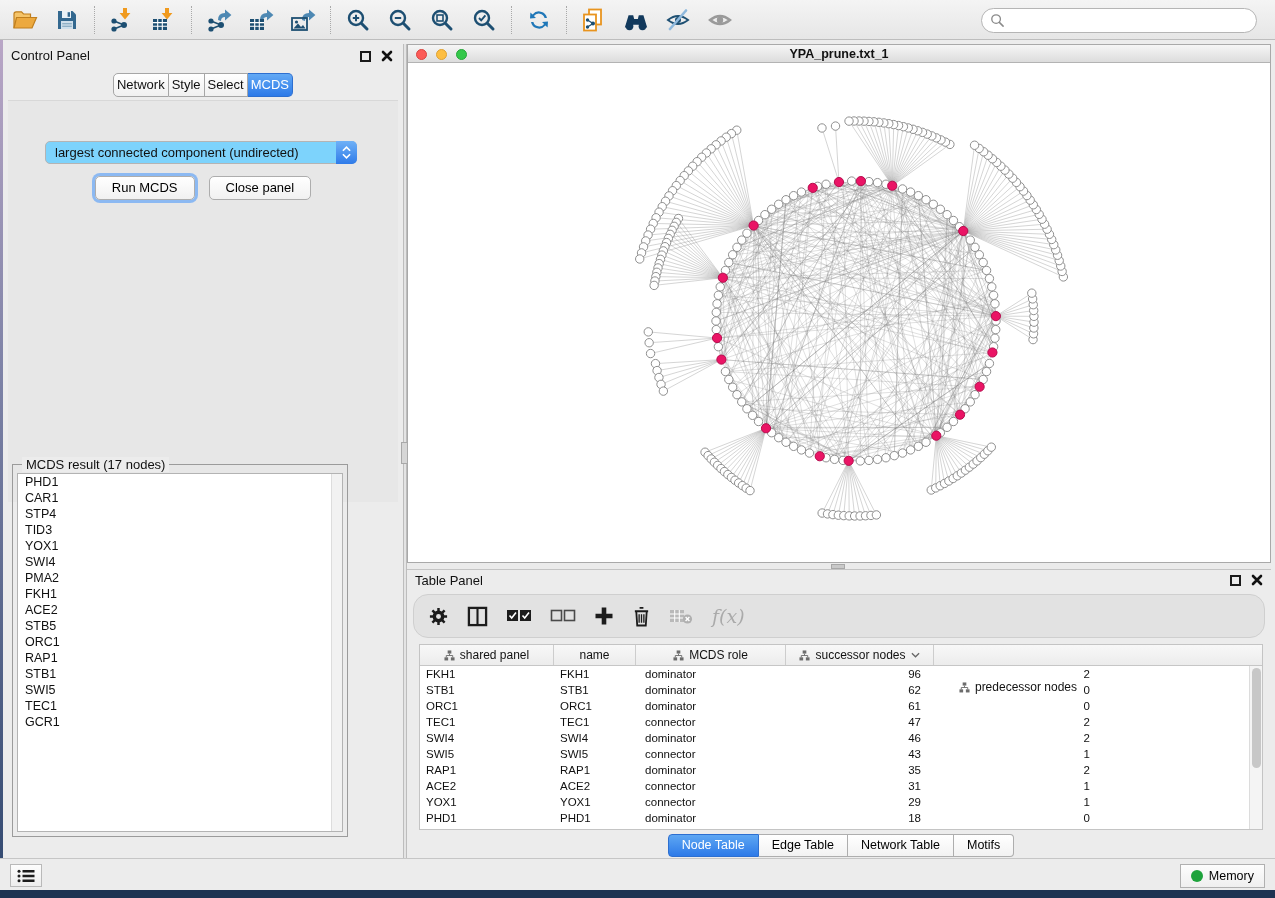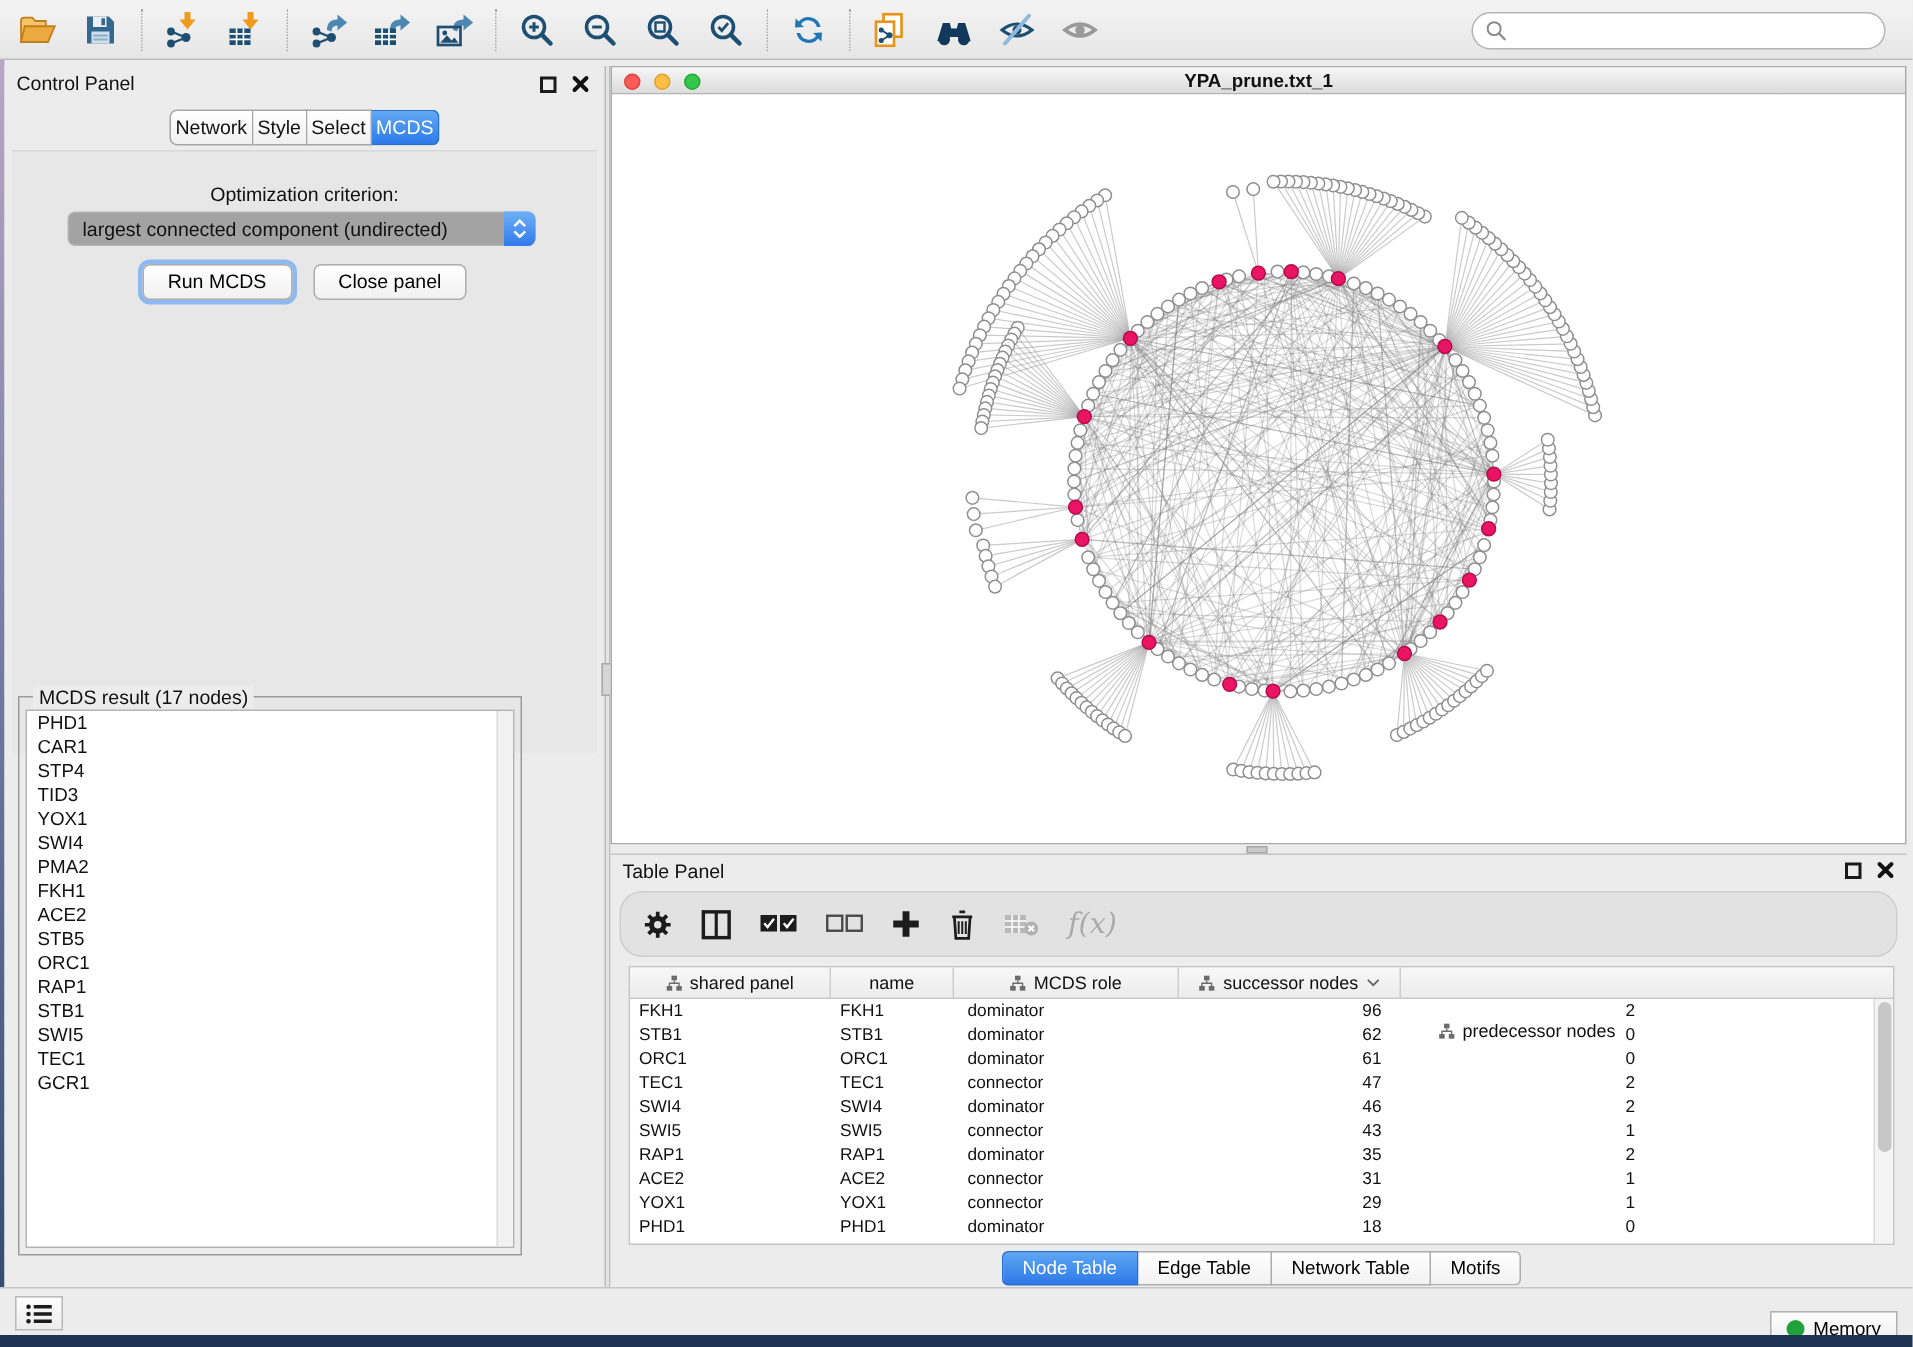--- a/index.html
+++ b/index.html
@@ -34,21 +34,21 @@
   .cp-tabs { position:absolute; left:0; top:29px; width:100%; display:flex; justify-content:center; }
   .cp-tab { font-size:13px; padding:3px 3px 4px; background:linear-gradient(#ffffff,#f0f0f0);
     border:1px solid #a6a6a6; border-left-width:0; cursor:pointer; color:#111; }
   .cp-tab:first-child { border-radius:5px 0 0 5px; border-left-width:1px; }
   .cp-tab:last-child { border-radius:0 5px 5px 0; }
   .cp-tab.active { background:linear-gradient(#62a9f5,#2d7ae8); color:#fff; border-color:#2d6fd0; }
 
   .cp-content { position:absolute; left:5px; top:56px; width:390px; height:402px;
     background:#e7e7e7; border-top:1px solid #d8d8d8; }
   .opt-label { position:absolute; top:21px; width:100%; text-align:center; font-size:13px; }
-  .mcds-select { position:absolute; left:37px; top:40px; width:312px; height:23px; background:#a3a3a3;
+  .mcds-select { position:absolute; left:37px; top:40px; width:312px; height:23px; background:#7dd3fc;
     border:1px solid #b4b4b4; border-radius:5px; display:flex; align-items:center; cursor:pointer; }
   .mcds-select .sel-text { flex:1; font-size:13px; padding-left:9px; white-space:nowrap; overflow:hidden; }
   .sel-stepper { width:21px; height:23px; margin-right:-1px; border-radius:0 5px 5px 0;
     background:linear-gradient(#6fb1f7,#2f7be9); display:flex; flex-direction:column;
     align-items:center; justify-content:center; gap:1px; }
   .btn-row { position:absolute; top:75px; width:100%; display:flex; justify-content:center; gap:14px; }
   .pushbtn { font:13px "Liberation Sans",sans-serif; background:linear-gradient(#ffffff,#f1f1f1);
     border:1px solid #adadad; border-radius:5px; padding:3px 16px 4px; cursor:pointer; }
   .pushbtn.focused { box-shadow:0 0 0 3px rgba(110,170,245,.75); }
 
@@ -113,21 +113,21 @@
   .tp-tab:first-child { border-radius:4px 0 0 4px; border-left-width:1px; }
   .tp-tab:last-child { border-radius:0 4px 4px 0; }
   .tp-tab.active { background:linear-gradient(#5ea7f3,#2d7ae8); color:#fff; border-color:#2d6fd0; }
 
   
   .statusbar { position:absolute; left:0; top:858px; width:1275px; height:32px;
     background:#ececec; border-top:1px solid #c6c6c6; }
   .list-btn { position:absolute; left:10px; top:5px; width:32px; height:23px;
     background:linear-gradient(#fdfdfd,#ededed); border:1px solid #b9b9b9; cursor:pointer;
     display:flex; align-items:center; justify-content:center; }
-  .memory-btn { position:absolute; right:10px; top:15px; height:24px; padding:0 10px;
+  .memory-btn { position:absolute; right:10px; top:5px; height:24px; padding:0 10px;
     background:linear-gradient(#fdfdfd,#efefef); border:1px solid #b0b0b0; cursor:pointer;
     display:flex; align-items:center; gap:6px; font:12.5px "Liberation Sans",sans-serif; }
   .mem-dot { width:12px; height:12px; border-radius:50%; background:#1ea33c; }
   .desktop-strip { position:absolute; left:0; top:890px; width:1275px; height:8px;
     background:linear-gradient(90deg,#16283f,#2b4566 30%,#1d3350 60%,#2b4althea566 80%,#16283f); background-color:#1e3352; }
 </style>
 </head>
 <body>
 
 <div class="toolbar">
@@ -277,21 +277,20 @@
   </div>
 
   <div class="cp-tabs" id="cp-tabs">
       <button class="cp-tab">Network</button>
       <button class="cp-tab">Style</button>
       <button class="cp-tab">Select</button>
       <button class="cp-tab active">MCDS</button>
     </div>
 
   <div class="cp-content">
-    <div class="opt-label">Optimization criterion:</div>
     <div class="mcds-select">
       <span class="sel-text">largest connected component (undirected)</span>
       <span class="sel-stepper">
         <svg width="9" height="6" viewBox="0 0 10 6">
             <path d="M1 5 L5 1 L9 5" stroke="#fff" stroke-width="1.8" fill="none"></path>
           </svg>
         <svg width="9" height="6" viewBox="0 0 10 6">
             <path d="M1 1 L5 5 L9 1" stroke="#fff" stroke-width="1.8" fill="none"></path>
           </svg>
       </span>

